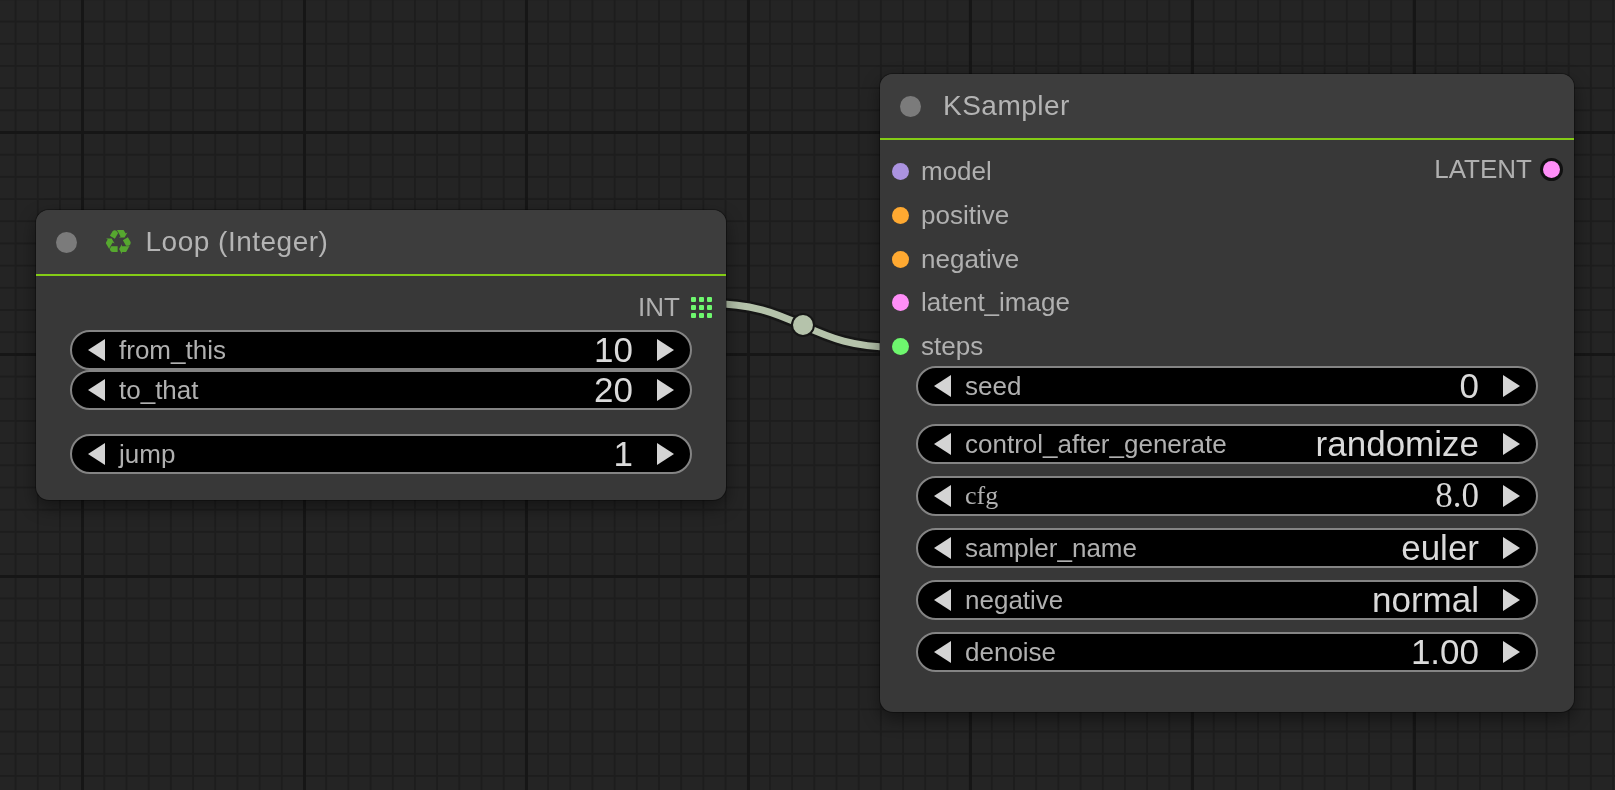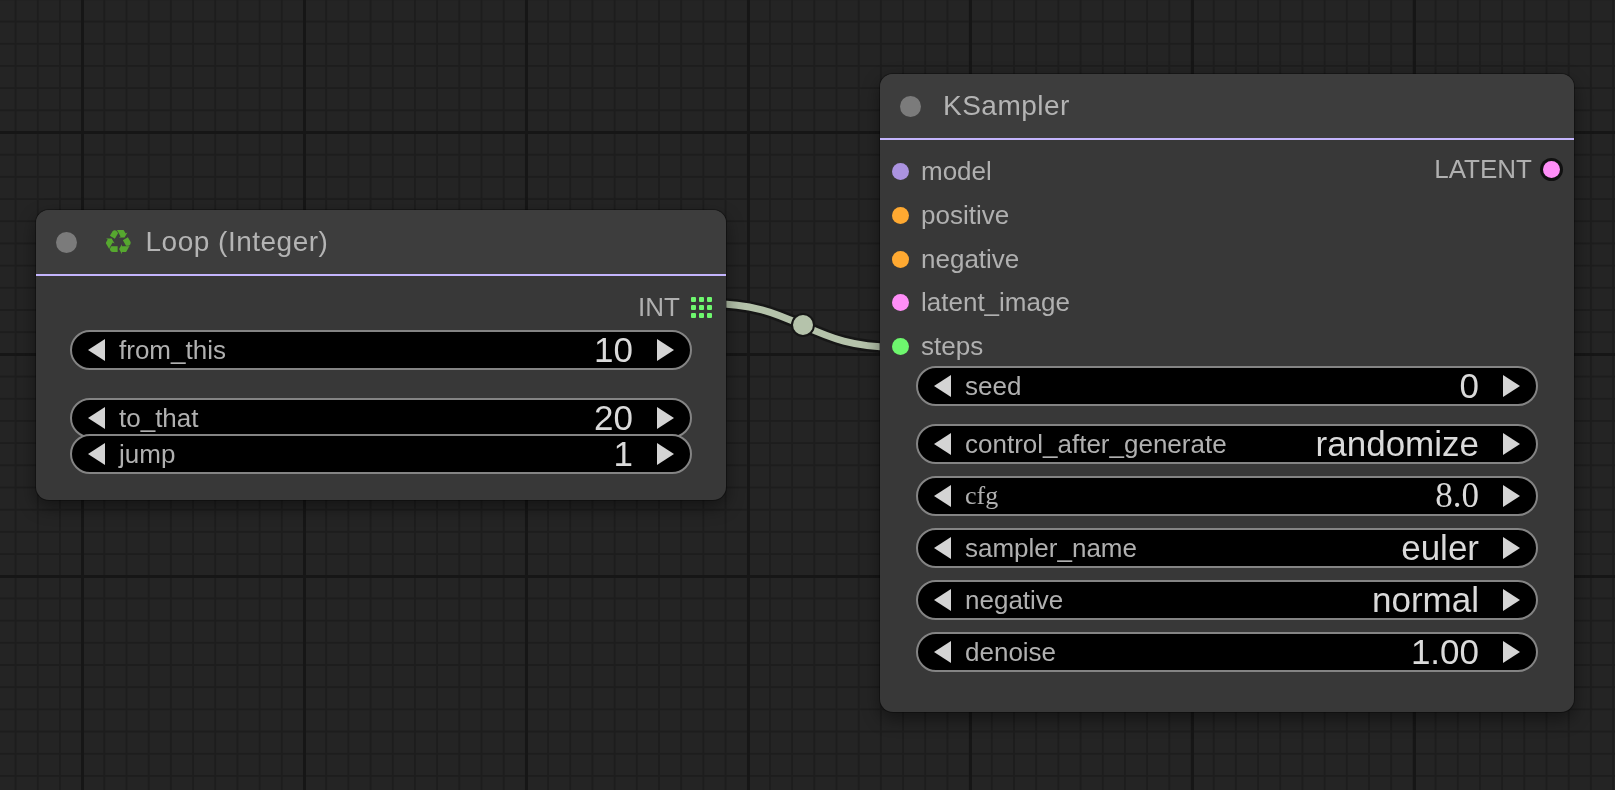--- a/index.html
+++ b/index.html
@@ -15,21 +15,21 @@
     background-size:222px 222px,222px 222px,22.2px 22.2px,22.2px 22.2px;
     background-position:81px 131px,81px 131px,14.6px 20.6px,14.6px 20.6px;
   }
   .wires{position:absolute;left:0;top:0;z-index:1;}
   .node{
     position:absolute;z-index:2;background:#383838;border-radius:13px;
     box-shadow:0 0 0 1px rgba(0,0,0,.30), 0 7px 18px rgba(0,0,0,.45);
   }
   .node-header{
     height:64px;background:#3d3d3d;border-radius:13px 13px 0 0;
-    border-bottom:2px solid #c4b5fd;display:flex;align-items:center;
+    border-bottom:2px solid #84cc16;display:flex;align-items:center;
   }
   .collapse-dot{width:21px;height:21px;border-radius:50%;background:#7b7b7b;margin-left:20px;flex:none;}
   .node-title{font-size:28px;color:#b4b4b4;letter-spacing:.5px;white-space:nowrap;}
   .recycle{margin-left:26px;font-family:"DejaVu Sans", sans-serif;font-size:34px;color:#56a82f;line-height:1;flex:none;}
   .loop-title{margin-left:12px;}
   .ks-title{margin-left:22px;}
 
   .slot-row{position:absolute;height:30px;display:flex;align-items:center;}
   .slot-dot{width:17px;height:17px;border-radius:50%;flex:none;}
   .slot-label{font-size:26px;color:#b0b0b0;white-space:nowrap;}
@@ -84,21 +84,21 @@
     </span>
     <span class="slot-label">INT</span>
   </div>
 
   <div class="widget" style="left:34px;top:120px;width:622px;">
     <span class="arr arr-left"></span>
     <span class="wlabel">from_this</span>
     <span class="wvalue">10</span>
     <span class="arr arr-right"></span>
   </div>
-  <div class="widget" style="left:34px;top:160px;width:622px;margin-top:28px;">
+  <div class="widget" style="left:34px;top:160px;width:622px;">
     <span class="arr arr-left"></span>
     <span class="wlabel">to_that</span>
     <span class="wvalue">20</span>
     <span class="arr arr-right"></span>
   </div>
   <div class="widget" style="left:34px;top:224px;width:622px;">
     <span class="arr arr-left"></span>
     <span class="wlabel">jump</span>
     <span class="wvalue">1</span>
     <span class="arr arr-right"></span>

